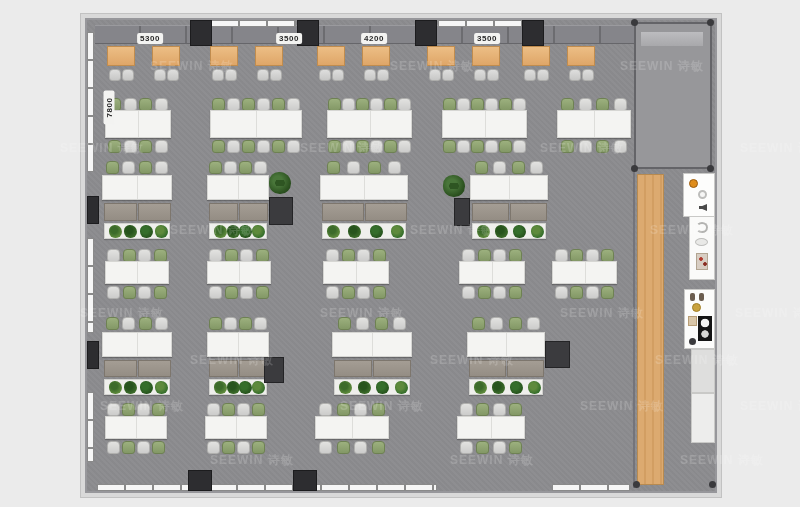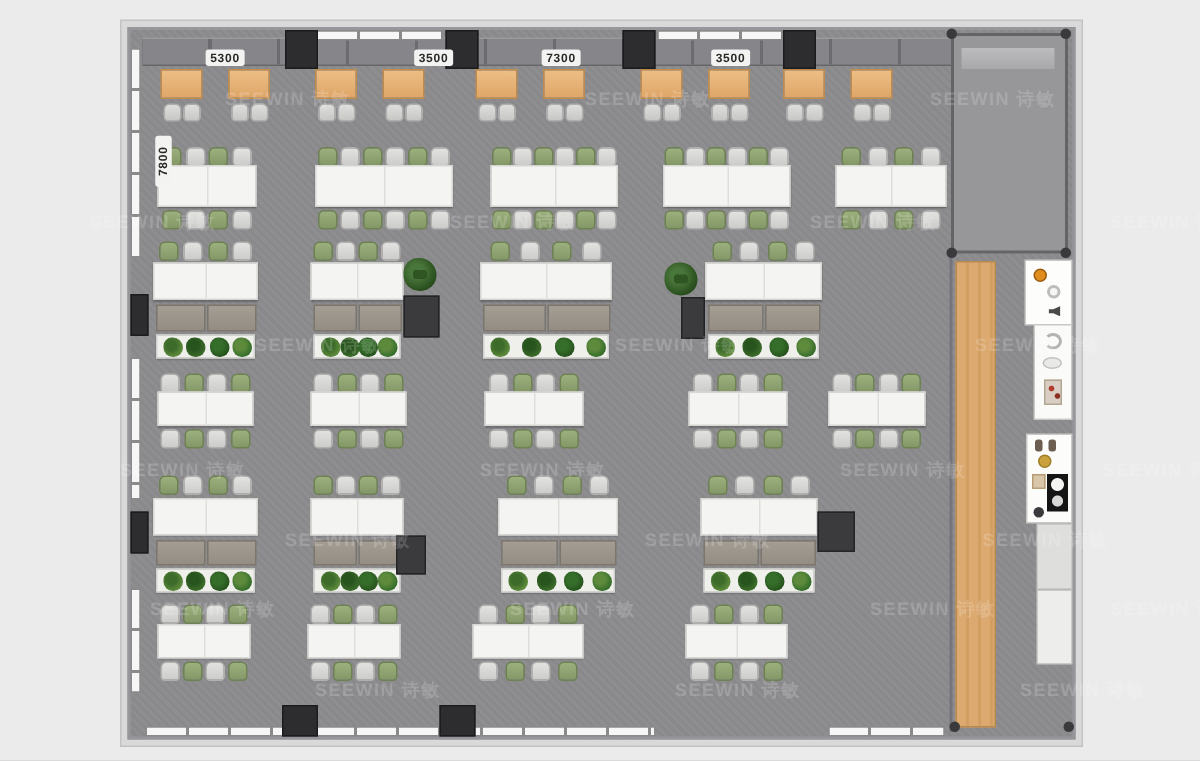--- a/index.html
+++ b/index.html
@@ -393,21 +393,21 @@
         <div class="fi slipper" style="left: 14px; top: 3px;"></div>
         <div class="fi gold" style="left: 7px; top: 13px;"></div>
         <div class="fi thumb" style="left: 3px; top: 26px;"></div>
         <div class="fi cooktop" style="left: 13px; top: 26px;"></div>
         <div class="fi dot Y" style="left: 4px; top: 48px;"></div>
       </div>
       <div class="fixture" style="left: 605px; top: 330px; width: 22px; height: 42px; background: rgb(222, 222, 221);"></div>
       <div class="fixture" style="left: 605px; top: 374px; width: 22px; height: 48px; background: rgb(237, 237, 236);"></div>
       <div class="dim" style="left: 63px; top: 13px; transform: translateX(-50%);">5300</div>
       <div class="dim" style="left: 202px; top: 13px; transform: translateX(-50%);">3500</div>
-      <div class="dim" style="left: 287px; top: 13px; transform: translateX(-50%);">7300</div>
+      <div class="dim" style="left: 287px; top: 13px; transform: translateX(-50%);">4200</div>
       <div class="dim" style="left: 400px; top: 13px; transform: translateX(-50%);">3500</div>
       <div class="dim dimleft" style="left: 5px; top: 82px; width: 34px; height: 11px;">7800</div>
     </div>
   <div id="wmlayer">
       <span class="wm" style="left: 150px; top: 58px;">SEEWIN 诗敏</span>
       <span class="wm" style="left: 390px; top: 58px;">SEEWIN 诗敏</span>
       <span class="wm" style="left: 620px; top: 58px;">SEEWIN 诗敏</span>
       <span class="wm" style="left: 60px; top: 140px;">SEEWIN 诗敏</span>
       <span class="wm" style="left: 300px; top: 140px;">SEEWIN 诗敏</span>
       <span class="wm" style="left: 540px; top: 140px;">SEEWIN 诗敏</span>

